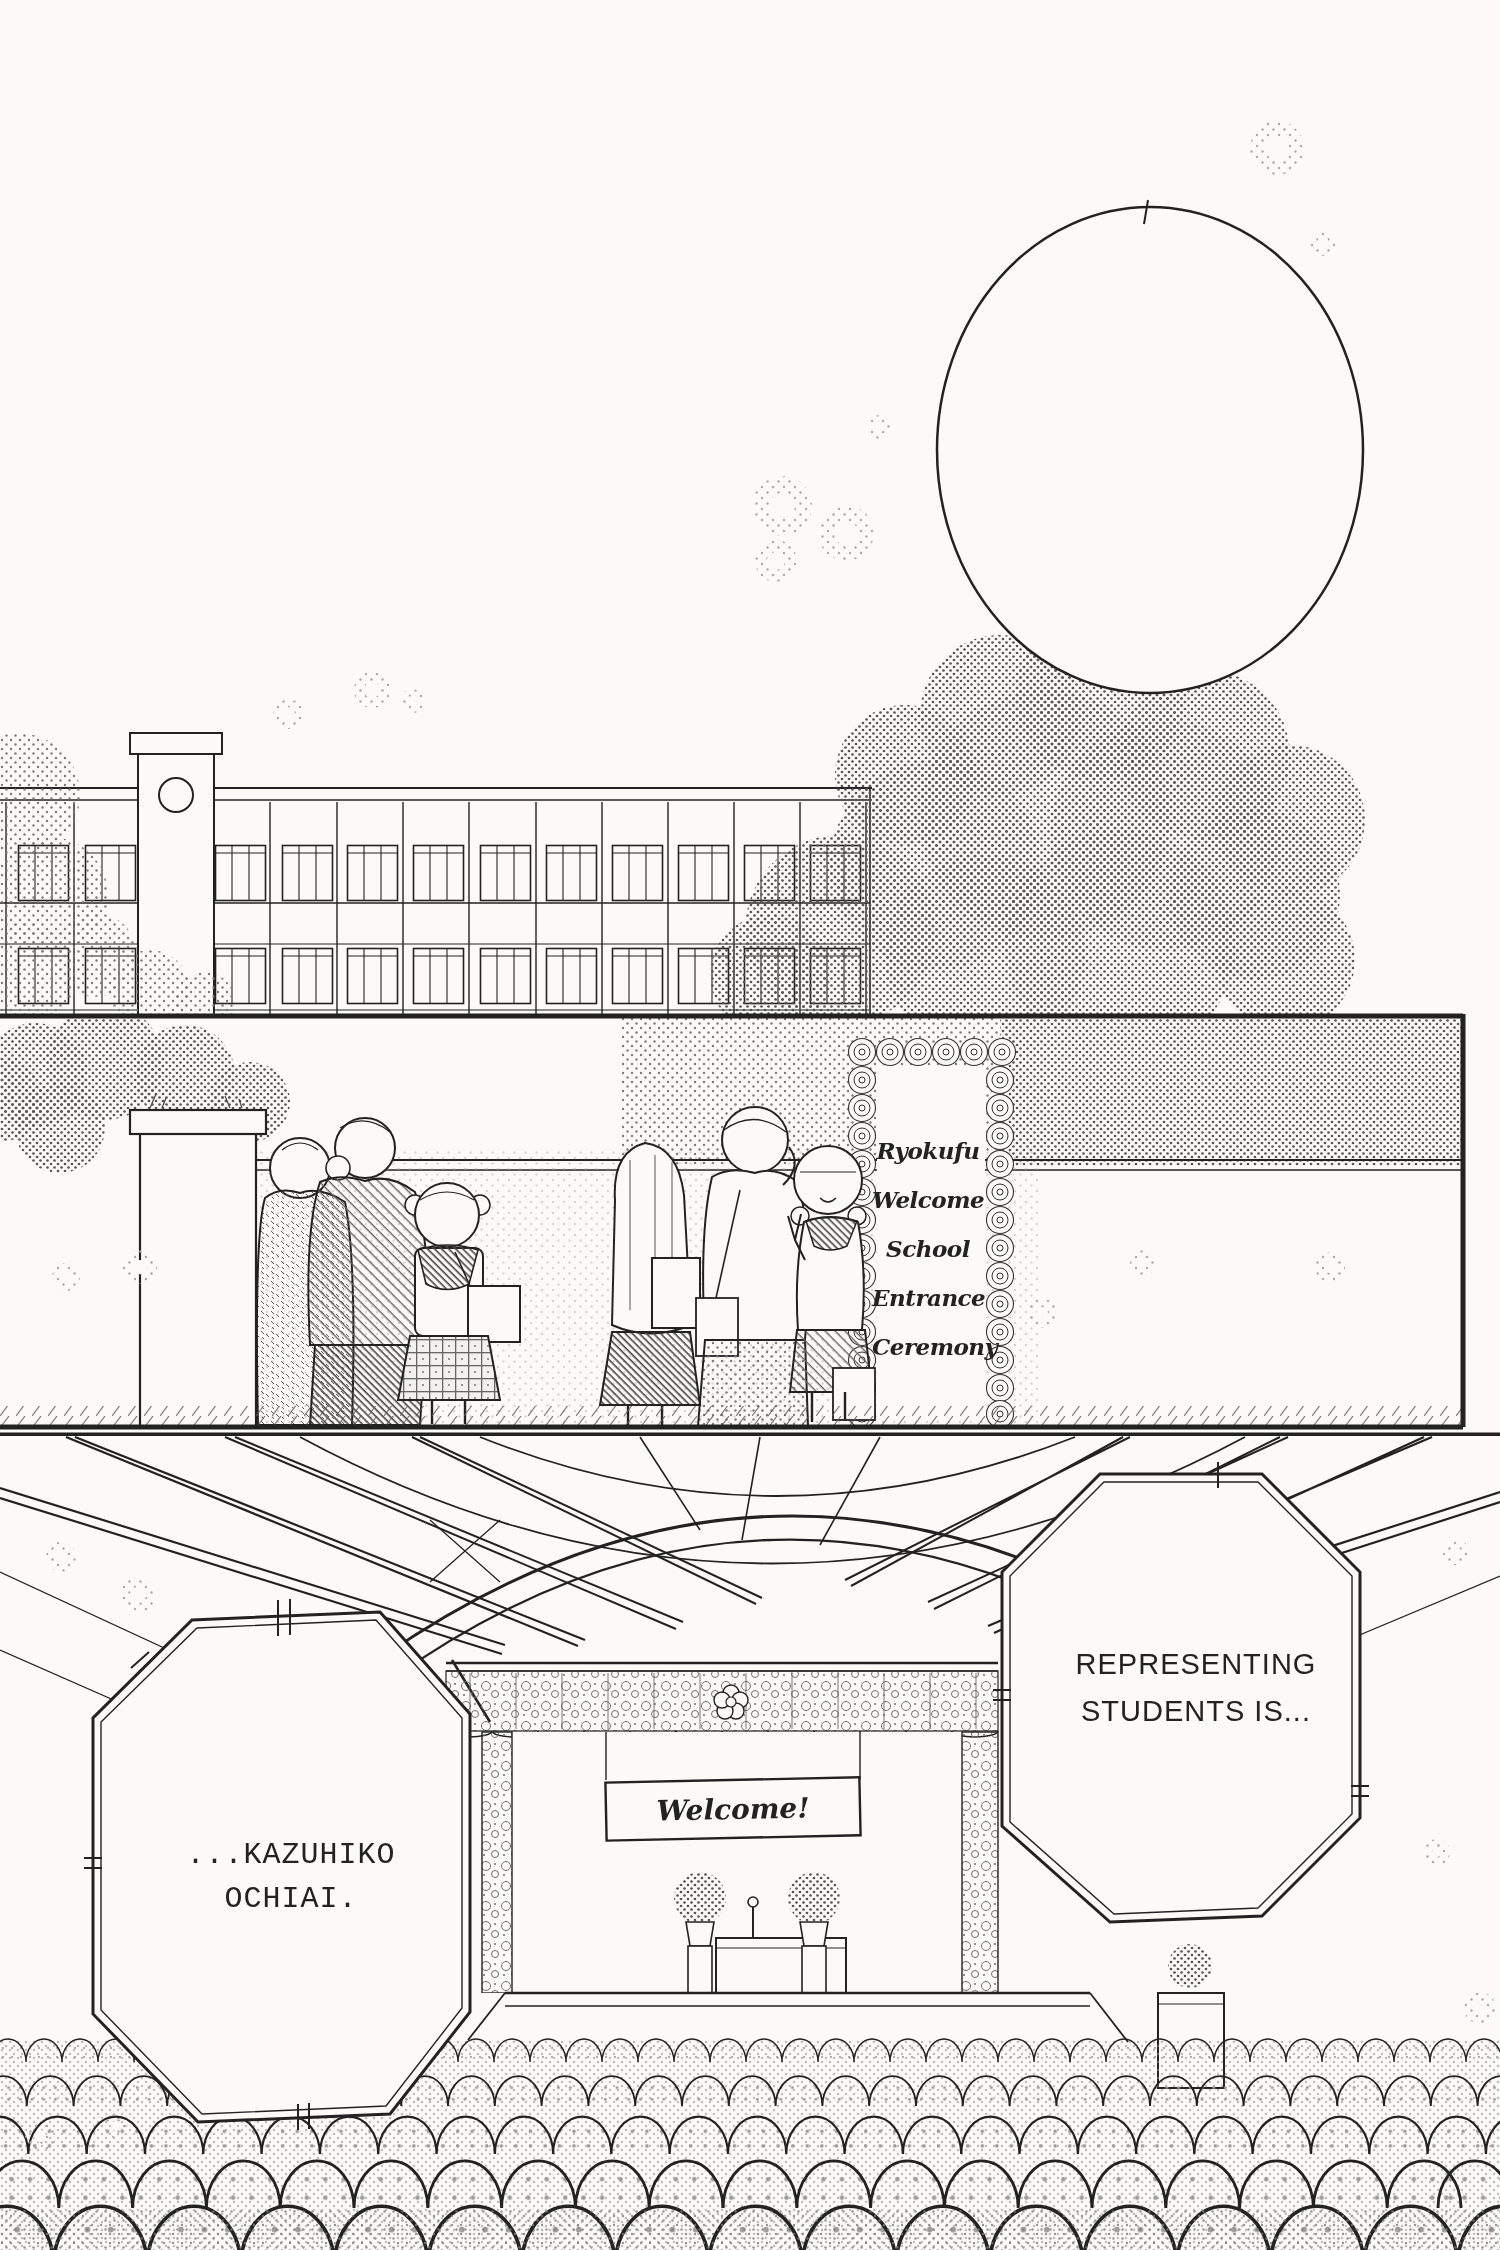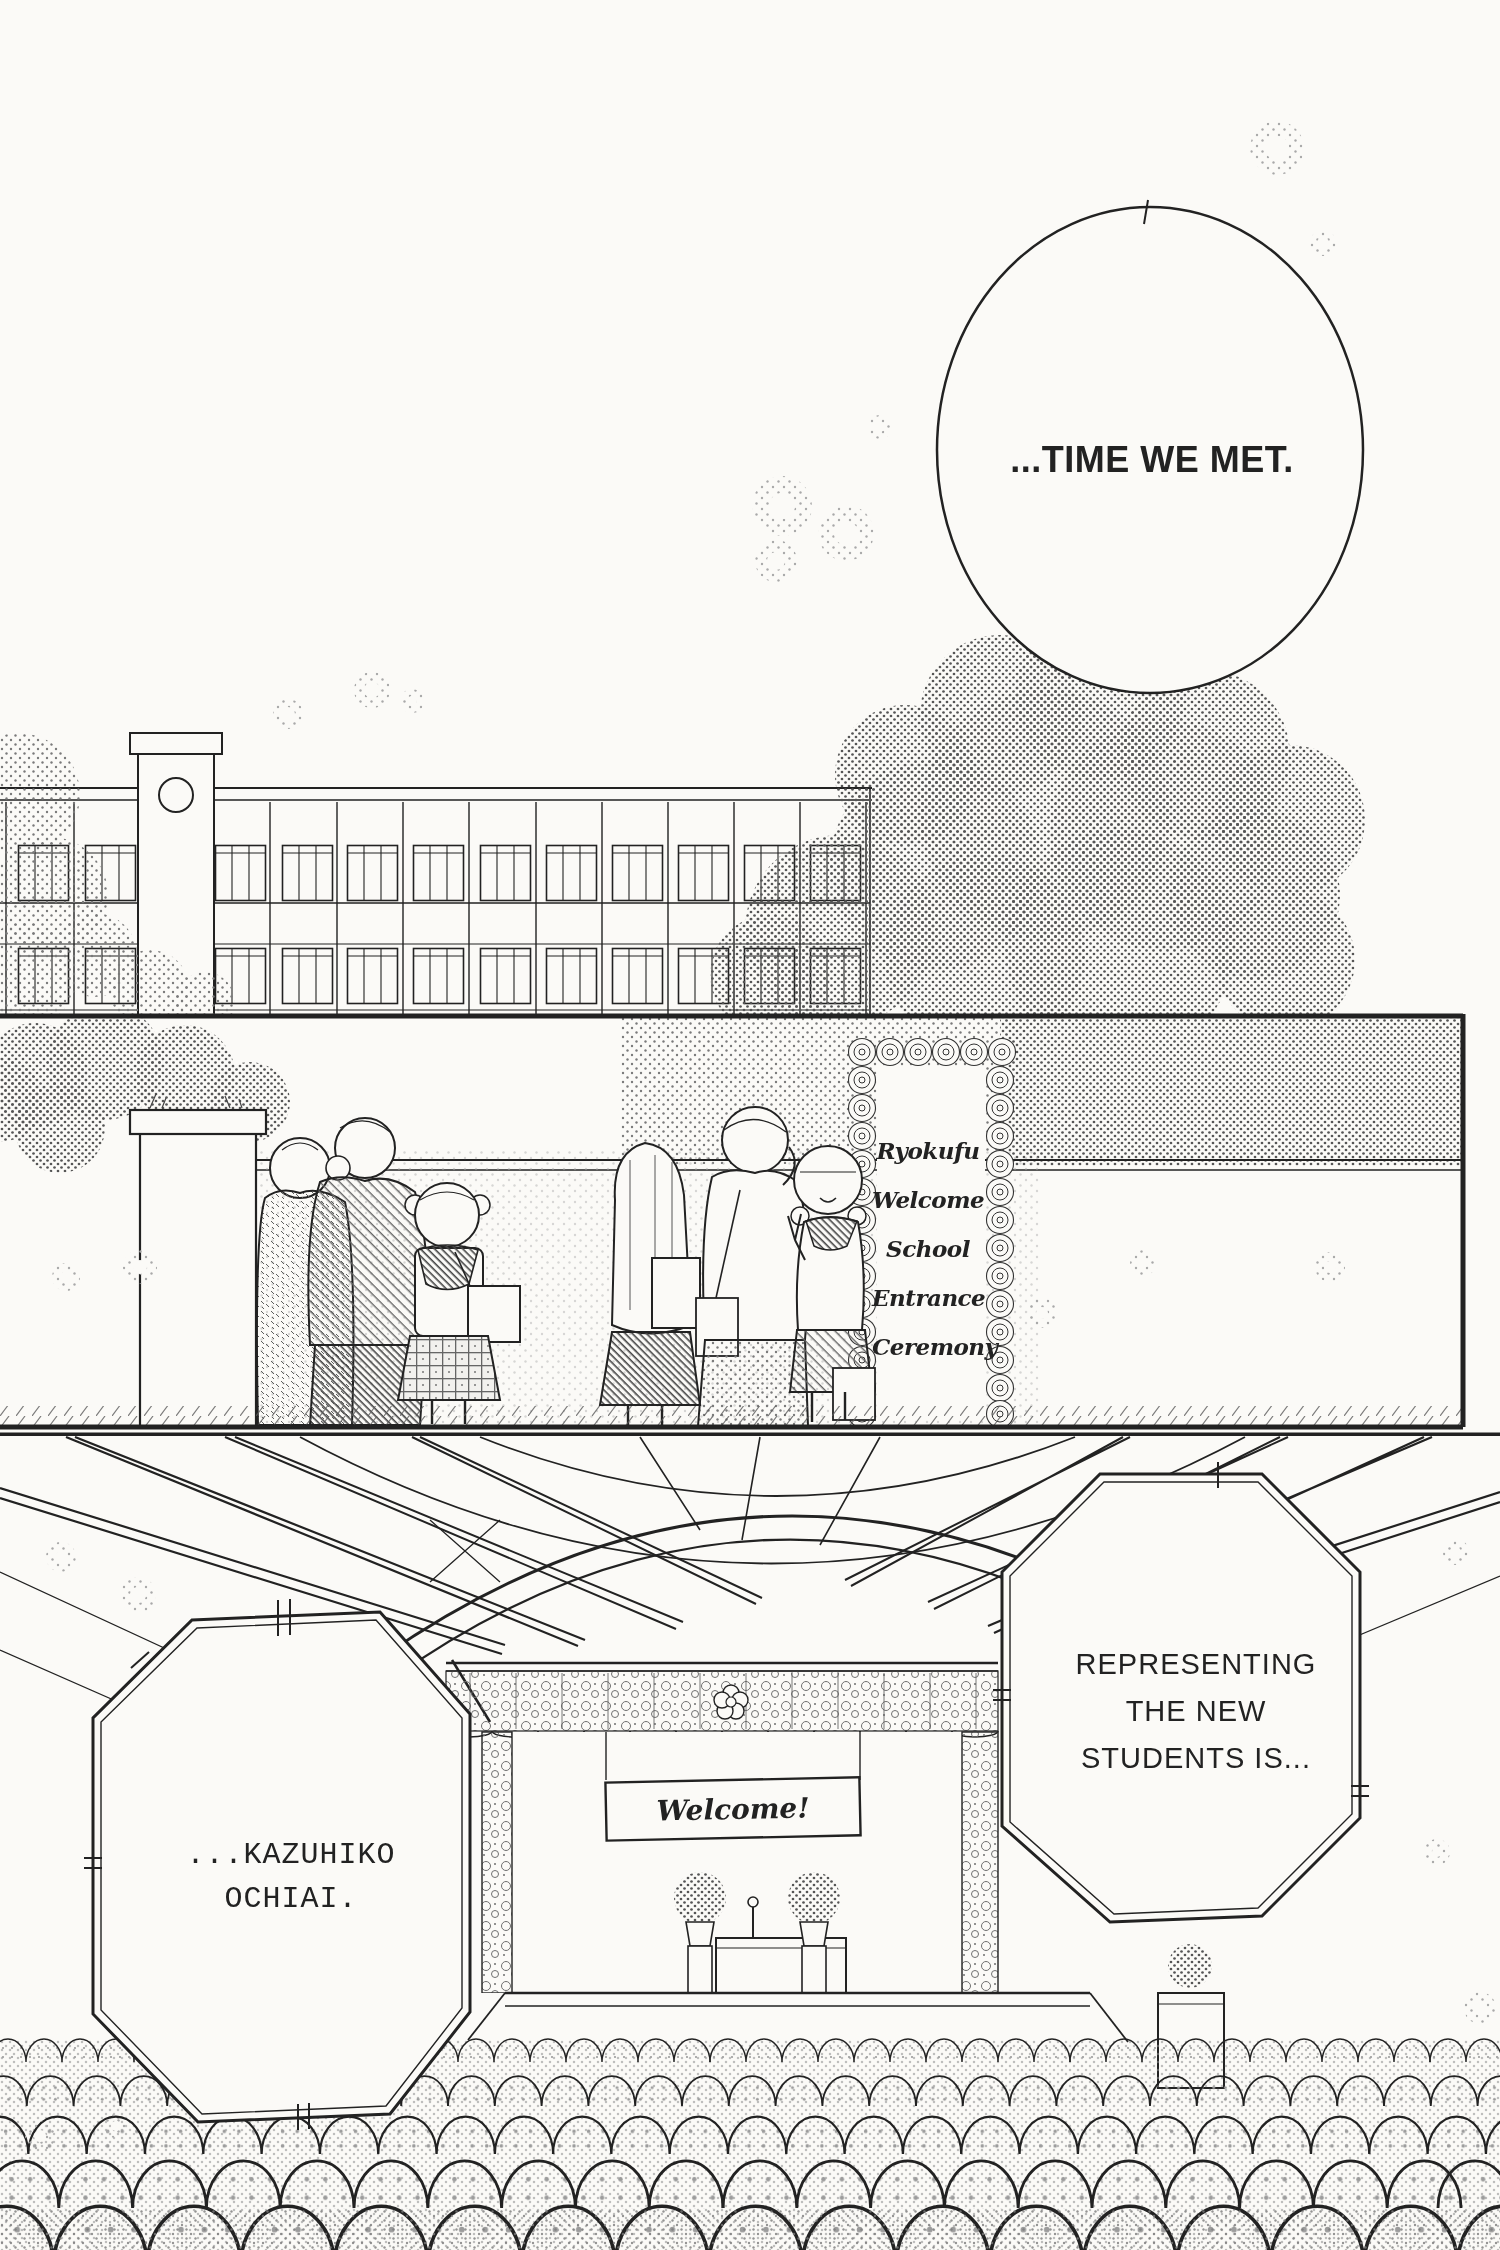--- a/index.html
+++ b/index.html
@@ -468,33 +468,31 @@
       <circle cx="116" cy="2126" r="12" fill="url(#pdf)"></circle>
           <circle cx="116" cy="2126" r="5" fill="#fbfaf7"></circle>
       <circle cx="1437" cy="1852" r="13" fill="url(#pdf)"></circle>
           <circle cx="1437" cy="1852" r="5" fill="#fbfaf7"></circle>
       <circle cx="1480" cy="2008" r="16" fill="url(#pdf)"></circle>
           <circle cx="1480" cy="2008" r="7" fill="#fbfaf7"></circle>
     </g>
   </g>
 </svg>
 
-<div class="txt bubble-text">...TIME WE MET.</div>
 
 <div class="txt sign-text">
   <div>Ryokufu</div>
   <div>Welcome</div>
   <div>School</div>
   <div>Entrance</div>
   <div>Ceremony</div>
 </div>
 
 <div class="txt oct-right-text">
   <div>REPRESENTING</div>
-  <div>THE NEW</div>
   <div>STUDENTS IS...</div>
 </div>
 
 <div class="txt oct-left-text">
   <div>...KAZUHIKO</div>
   <div>OCHIAI.</div>
 </div>
 
 <div class="txt welcome-text">Welcome!</div>
 

